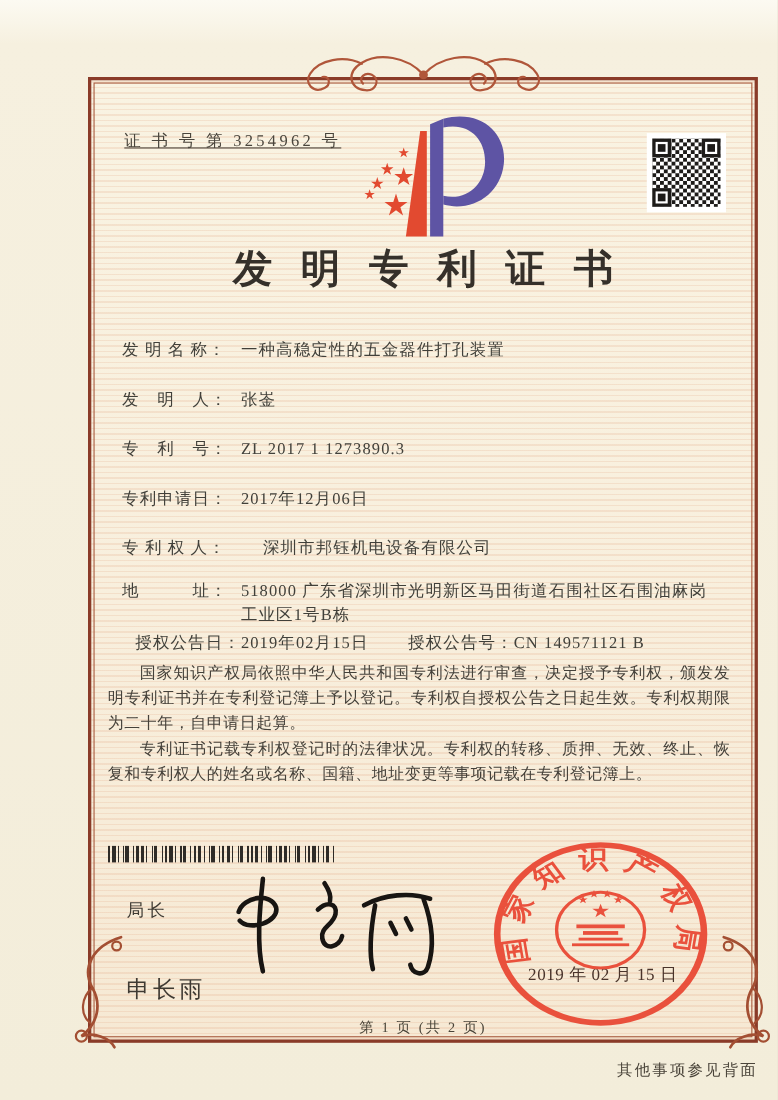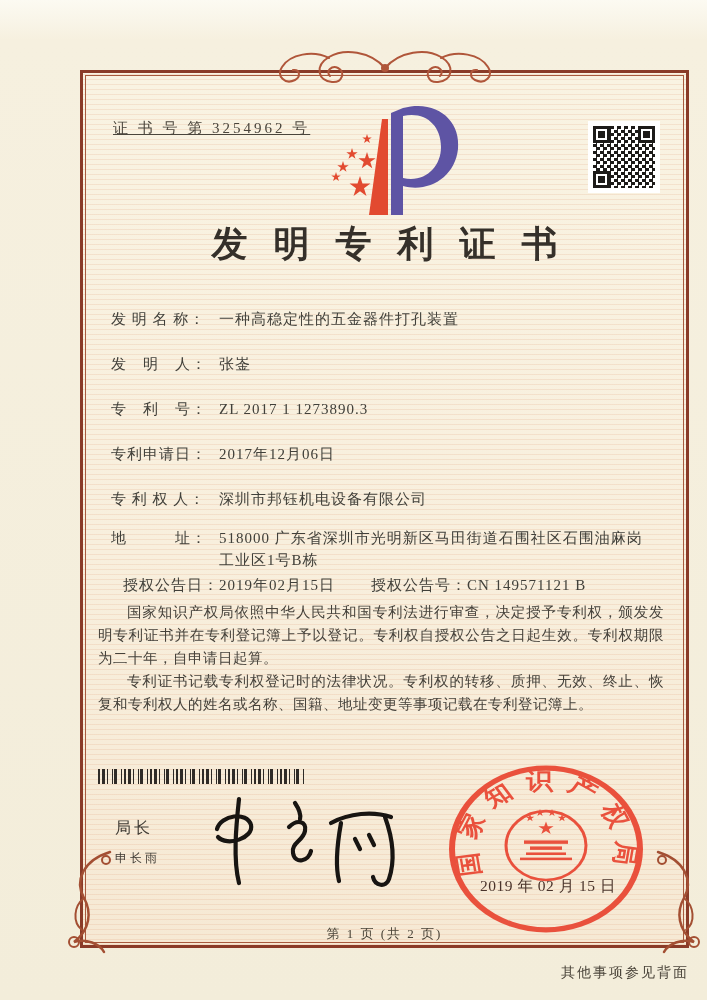--- a/index.html
+++ b/index.html
@@ -47,21 +47,21 @@
     position:absolute; left:0; top:150px; width:100%;
     text-align:center; font-size:36px; font-weight:600; color:#35302a;
     letter-spacing:26px; text-indent:26px; line-height:1.2;
   }
   
   .fields{
     position:absolute; left:28px; top:234px; width:560px;
     font-size:15px; color:#41403a; letter-spacing:1px;
   }
   .row{ display:flex; line-height:24px; margin-bottom:21px; }
-  .row.tight{ margin-bottom:16px; }
+  .row.tight{ margin-bottom:16px;gap:20px; }
   .lbl{ display:inline-block; width:108px; flex:0 0 108px; white-space:pre; }
   .val{ flex:1; }
   .row.addr{ line-height:22px; margin-bottom:2px; }
   .row.addr .val{ max-width:430px; }
   .row.grant .pair{ display:flex;text-align:right; }
   .row.grant .pair2{ margin-left:36px; }
   .row.grant .pair2 .lbl{ width:96px; flex:0 0 96px; }
   
   .paras{
     position:absolute; left:15px; top:528px; width:566px;
@@ -75,21 +75,21 @@
     background:repeating-linear-gradient(90deg,
       #2f2b27 0 2px,  rgba(0,0,0,0) 2px 4px,
       #2f2b27 4px 7px, rgba(0,0,0,0) 7px 9px,
       #2f2b27 9px 10px, rgba(0,0,0,0) 10px 14px,
       #2f2b27 14px 15px, rgba(0,0,0,0) 15px 16px,
       #2f2b27 16px 19px, rgba(0,0,0,0) 19px 23px,
       #2f2b27 23px 24px, rgba(0,0,0,0) 24px 26px);
   }
   
   .director-title{ position:absolute; left:32px; top:745px; font-size:16px; letter-spacing:3px; color:#3f3a33; }
-  .director-name { position:absolute; left:32px; top:777px; font-size:12px; letter-spacing:3px; color:#3f3a33; }
+  .director-name { position:absolute; left:32px; top:812px; font-size:21px; letter-spacing:3px; color:#3f3a33; }
   .signature{ position:absolute; left:120px; top:716px; }
   .seal-date{
     position:absolute; left:367px; top:803px; width:196px;
     font-size:15.5px; color:#4a342b; letter-spacing:0.5px; text-align:center; z-index:1;
   }
   .seal{ position:absolute; left:363px; top:690px; z-index:2; }
   .page-num{
     position:absolute; left:0; top:852px; width:100%; text-align:center;
     font-size:13px; color:#4a4438; letter-spacing:2px;
   }

